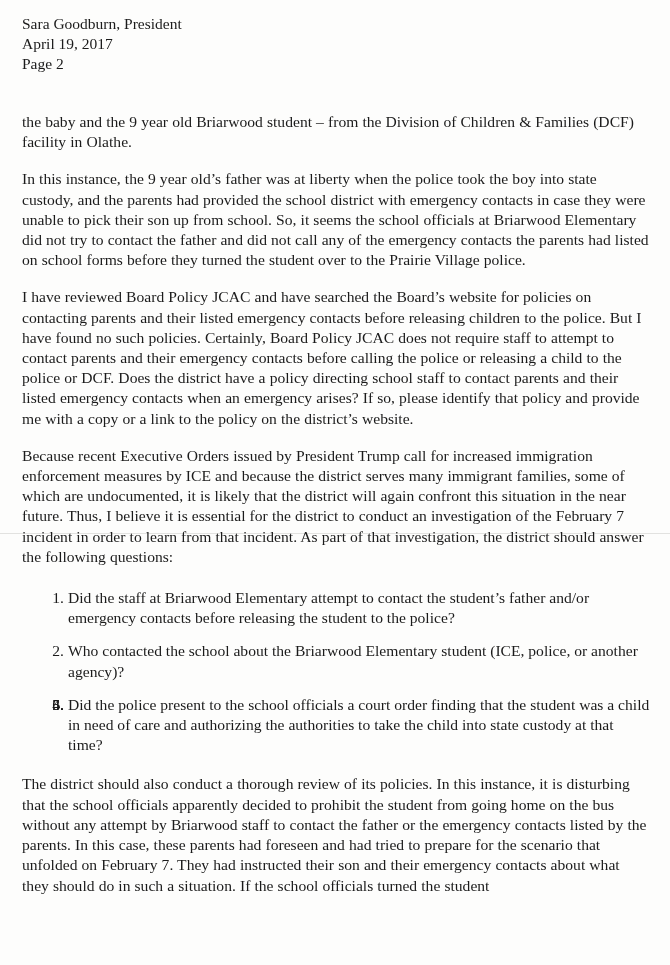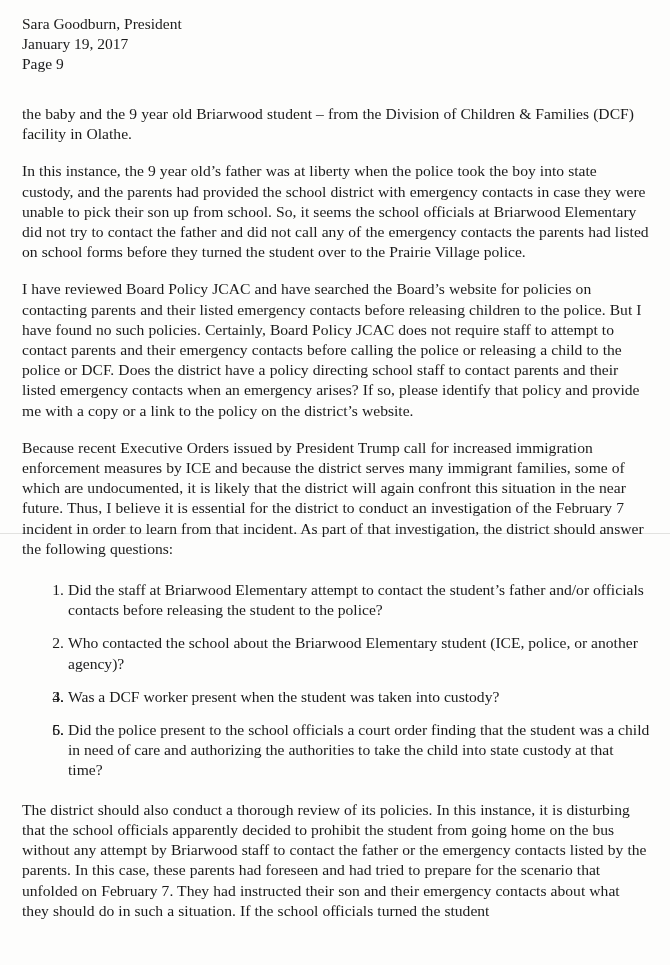--- a/index.html
+++ b/index.html
@@ -35,21 +35,21 @@
   }
 
   .body-block {
     position: absolute;
     left: 22px;
     top: 96px;
     width: 628px;
   }
 
   p.para {
-    margin: 8px 0 17px 0;
+    margin: 16px 0 17px 0;
     font-size: 15.6px;
     line-height: 20.2px;
     text-align: left;
     word-spacing: 0.2px;
   }
 
   .rule {
     position: absolute;
     left: 0;
     top: 533px;
@@ -93,49 +93,48 @@
     margin: 0;
   }
 </style>
 </head>
 <body>
 
 <div class="page">
 
   <div class="letterhead">
     <div>Sara Goodburn, President</div>
-    <div>January 19, 2017</div>
-    <div>Page 9</div>
+    <div>April 19, 2017</div>
+    <div>Page 2</div>
   </div>
 
   <div class="rule"></div>
 
   <div class="body-block">
 
     <p class="para">the baby and the 9 year old Briarwood student – from the Division of Children &amp; Families (DCF) facility in Olathe.</p>
     <p class="para">In this instance, the 9 year old’s father was at liberty when the police took the boy into state custody, and the parents had provided the school district with emergency contacts in case they were unable to pick their son up from school.  So, it seems the school officials at Briarwood Elementary did not try to contact the father and did not call any of the emergency contacts the parents had listed on school forms before they turned the student over to the Prairie Village police.</p>
     <p class="para">I have reviewed Board Policy JCAC and have searched the Board’s website for policies on contacting parents and their listed emergency contacts before releasing children to the police.  But I have found no such policies.  Certainly, Board Policy JCAC does not require staff to attempt to contact parents and their emergency contacts before calling the police or releasing a child to the police or DCF.  Does the district have a policy directing school staff to contact parents and their listed emergency contacts when an emergency arises?  If so, please identify that policy and provide me with a copy or a link to the policy on the district’s website.</p>
     <p class="para">Because recent Executive Orders issued by President Trump call for increased immigration enforcement measures by ICE and because the district serves many immigrant families, some of which are undocumented, it is likely that the district will again confront this situation in the near future.  Thus, I believe it is essential for the district to conduct an investigation of the February 7 incident in order to learn from that incident.  As part of that investigation, the district should answer the following questions:</p>
 
     <div class="list-wrap">
       <ol class="questions">
         <li>
           <span class="marker">1.</span>
-          <span>Did the staff at Briarwood Elementary attempt to contact the student’s father and/or officials contacts before releasing the student to the police?</span>
+          <span>Did the staff at Briarwood Elementary attempt to contact the student’s father and/or emergency contacts before releasing the student to the police?</span>
         </li>
         <li>
           <span class="marker">2.</span>
           <span>Who contacted the school about the Briarwood Elementary student (ICE, police, or another agency)?</span>
         </li>
         <li>
           <span class="marker">3.</span>
         </li>
         <li>
           <span class="marker">4.</span>
-          <span>Was a DCF worker present when the student was taken into custody?</span>
         </li>
         <li>
           <span class="marker">5.</span>
         </li>
         <li>
           <span class="marker">6.</span>
           <span>Did the police present to the school officials a court order finding that the student was a child in need of care and authorizing the authorities to take the child into state custody at that time?</span>
         </li>
       </ol>
     </div>

